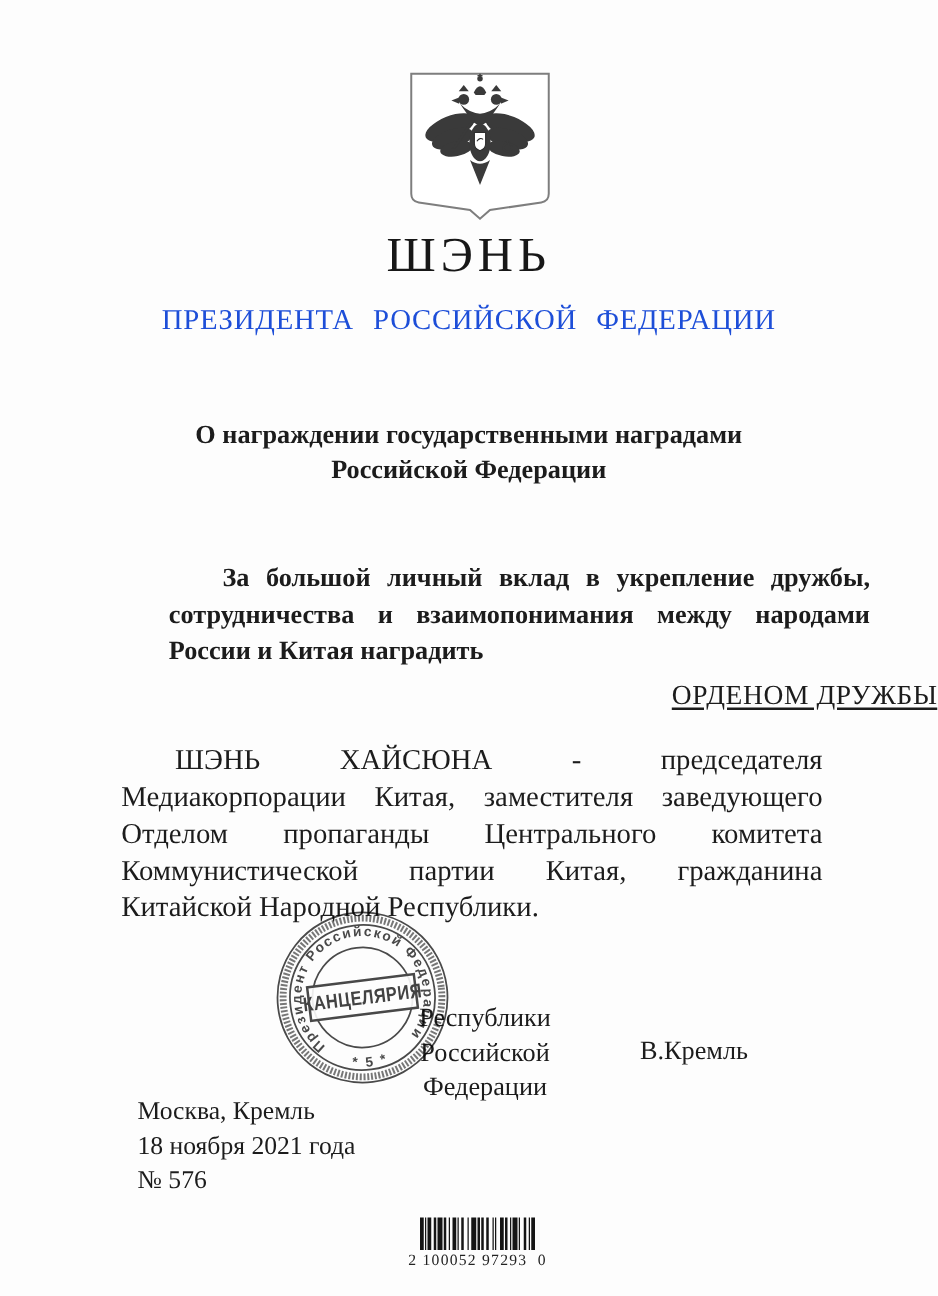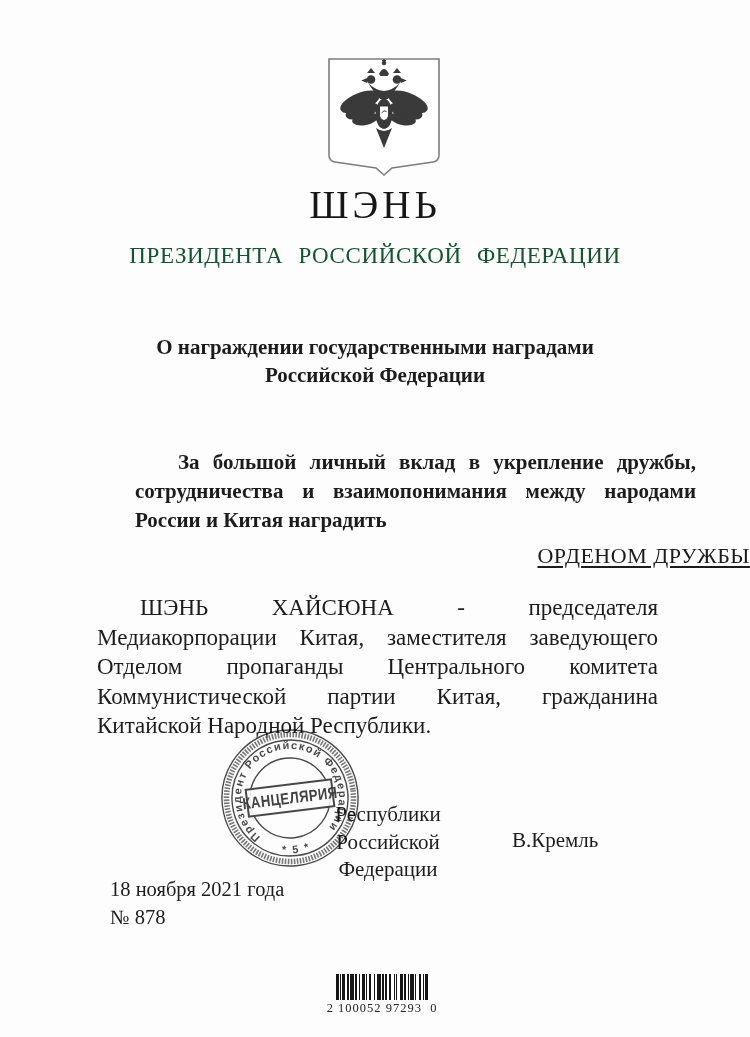--- a/index.html
+++ b/index.html
@@ -16,21 +16,21 @@
   
   .emblem{left:327px;top:57px;width:114px;height:122px;}
 
   
   .decree-title{
     left:0;top:182px;width:750px;text-align:center;
     font-size:39px;letter-spacing:4px;color:#171717;
   }
   .issuer{
     left:0;top:243px;width:750px;text-align:center;
-    font-size:23px;letter-spacing:.6px;word-spacing:9px;color:#14532d;
+    font-size:23px;letter-spacing:.6px;word-spacing:9px;color:#1d4ed8;
   }
   .subject{
     left:0;top:333px;width:750px;text-align:center;
     font-weight:bold;font-size:21px;line-height:28px;
   }
   .preamble{
     left:97px;top:448px;width:561px;
     font-weight:bold;font-size:21px;line-height:29px;
     text-align:justify;text-indent:43px;margin-left:38px;
   }
@@ -157,22 +157,23 @@
       <textPath href="#bottom-path" startOffset="50%">* 5 *</textPath>
     </text>
     <rect x="-43" y="-13.5" width="86" height="27" fill="rgba(255,255,255,0.9)" stroke="#3a3a3a" stroke-width="2"></rect>
     <g transform="scale(0.82,1)">
       <text x="0" y="5.5" font-family="Liberation Sans, sans-serif" font-size="16" font-weight="bold" letter-spacing="0.5" fill="#333333" text-anchor="middle">КАНЦЕЛЯРИЯ</text>
     </g>
   </svg>
 </div>
 
 <div class="abs issued">
+  <div>Москва, Кремль</div>
   <div>18 ноября 2021 года</div>
-  <div>№ 878</div>
+  <div>№ 576</div>
 </div>
 
 <div class="abs barcode-wrap">
   <div class="bars" id="barcode-bars">
       <div class="b" style="width: 2.52055px;"></div>
       <div class="g" style="width: 1.26027px;"></div>
       <div class="b" style="width: 1.26027px;"></div>
       <div class="g" style="width: 1.26027px;"></div>
       <div class="b" style="width: 2.52055px;"></div>
       <div class="g" style="width: 2.52055px;"></div>

